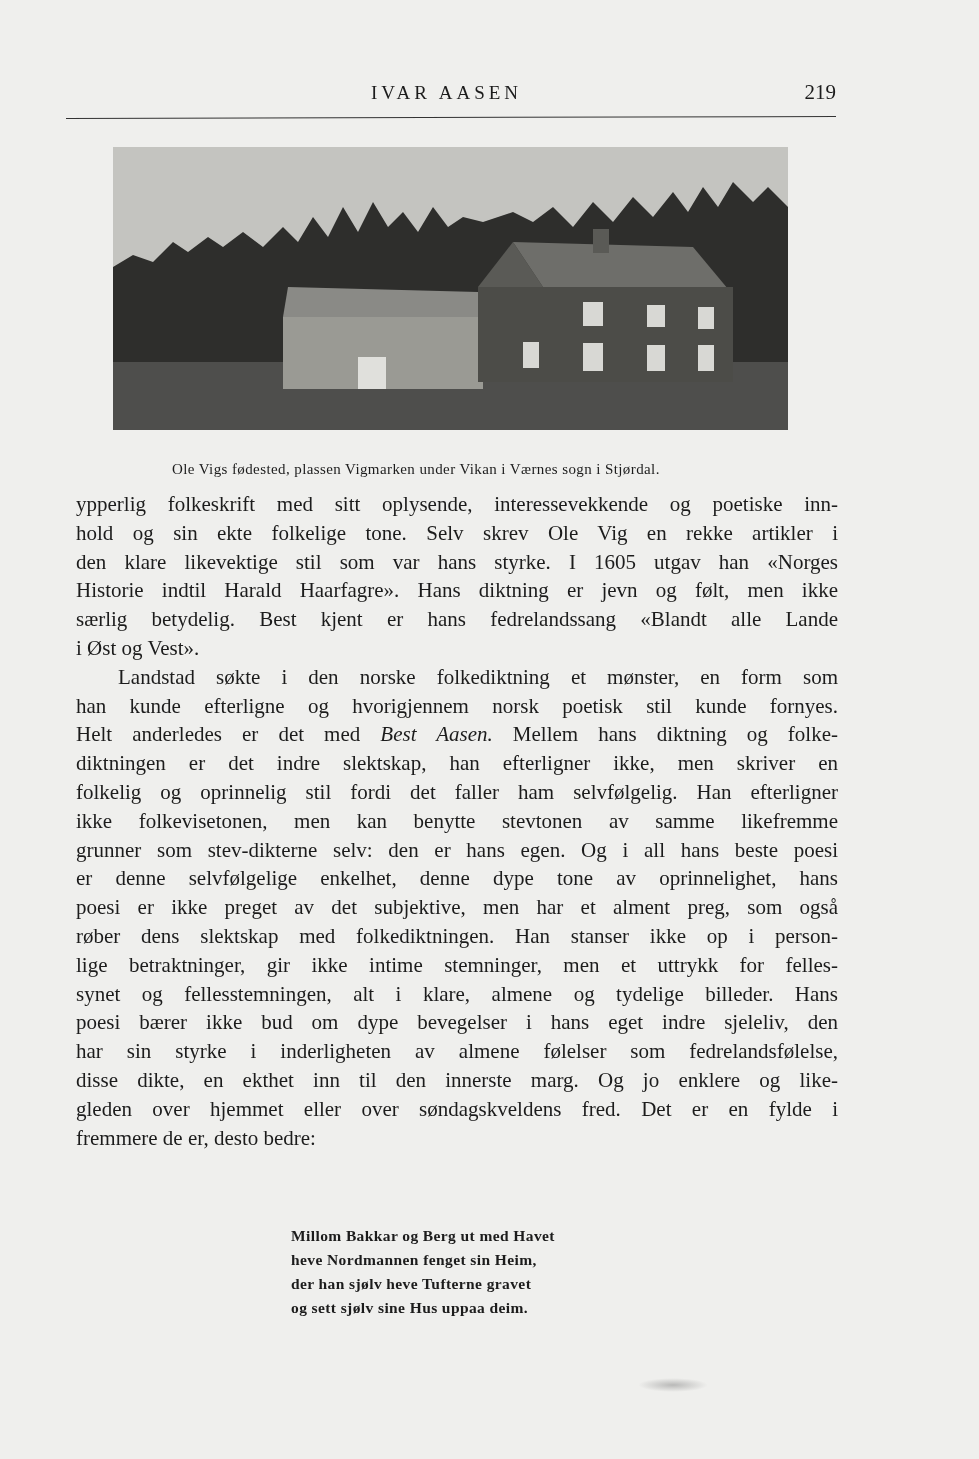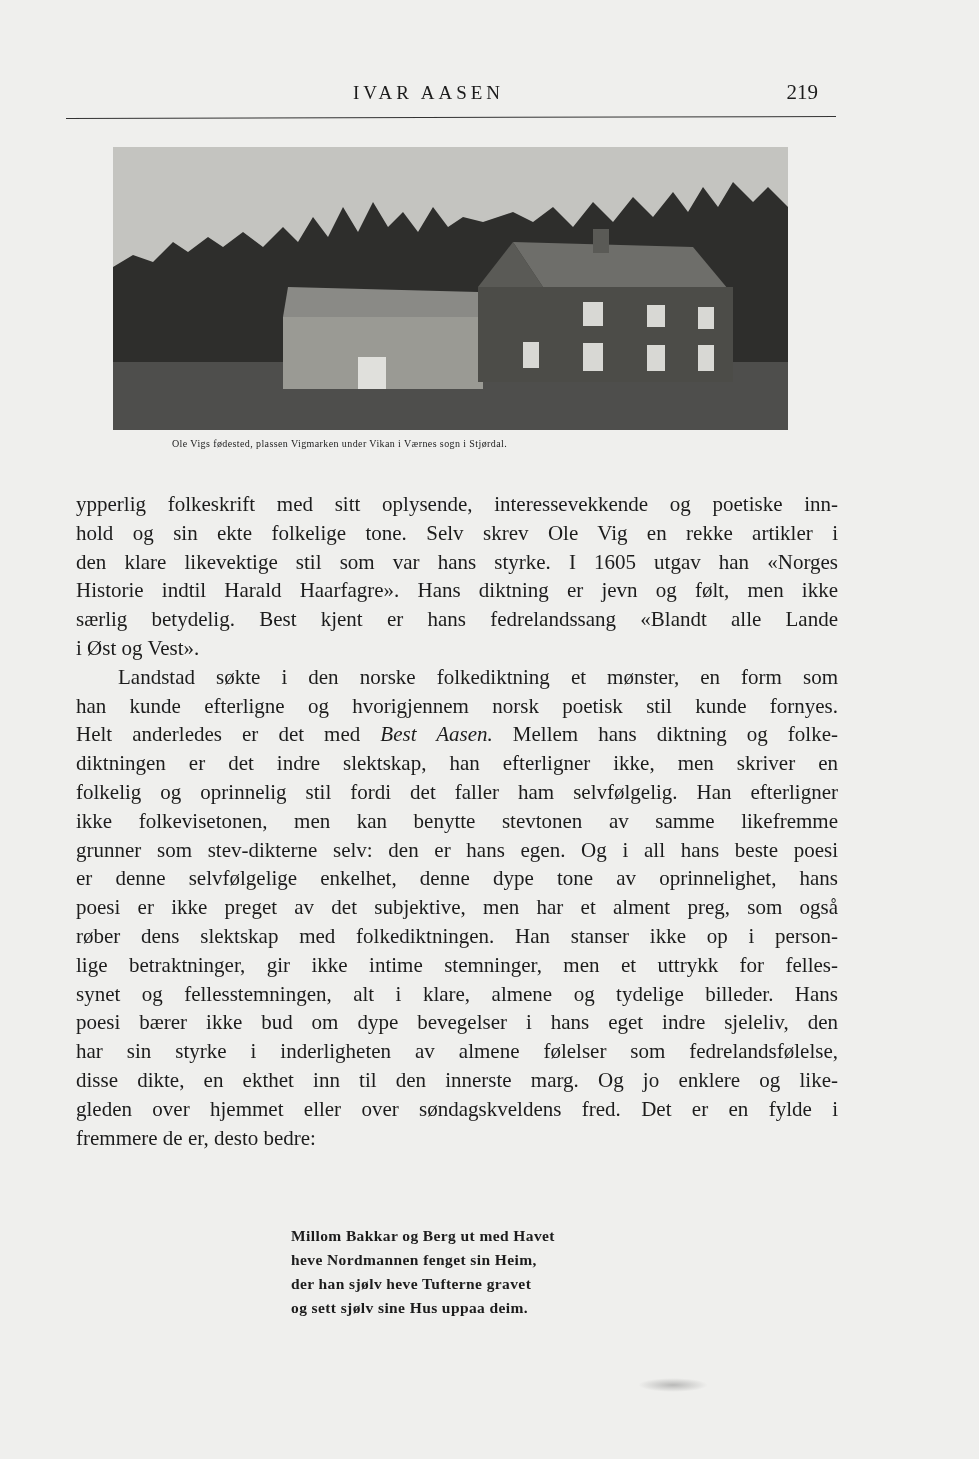--- a/index.html
+++ b/index.html
@@ -1,29 +1,29 @@
 <!DOCTYPE html>
 <html><head>
 <meta charset="utf-8">
 <style>
   html, body { margin:0; padding:0; }
   body {
     width:979px; height:1459px; background:#efefed; position:relative; overflow:hidden;
     font-family:"DejaVu Serif", "Liberation Serif", serif; color:#1c1c1c;
   }
-  .header { position:absolute; left:48px; top:82px; width:770px; height:30px; }
+  .header { position:absolute; left:66px; top:82px; width:770px; height:30px; }
   .running-title { position:absolute; left:305px; top:0; font-size:19px; letter-spacing:4px; font-family:"Liberation Serif", serif; }
   .page-number { position:absolute; right:0; top:-2px; font-size:21px; font-family:"Liberation Serif", serif; }
   .rule { position:absolute; left:66px; top:117px; width:770px; height:0; border-top:1.5px solid #333; transform:rotate(-0.15deg); }
 
   .photo { position:absolute; left:113px; top:147px; width:675px; height:283px; overflow:hidden;
            background:linear-gradient(#c6c6c2 0%, #b8b8b4 30%, #3c3c3a 55%, #4a4a48 80%, #5a5a58 100%); }
   .photo svg { width:100%; height:100%; display:block; }
 
-  .caption { position:absolute; left:172px; top:438px; font-size:10px; font-family:"Liberation Serif", serif; letter-spacing:0.4px; }
+  .caption { position:absolute; left:172px; top:461px; font-size:15px; font-family:"Liberation Serif", serif; letter-spacing:0.4px; }
 
   .body-text { position:absolute; left:76px; top:490px; width:762px; font-family:"Liberation Serif", serif; font-size:21px; line-height:28.8px; text-align:justify; }
   .body-text p { margin:0; }
   .line { display:block; text-align-last:justify; white-space:nowrap; }
   .line.last { text-align-last:left; }
   .italic { font-style:italic; }
 
   .poem { position:absolute; left:291px; top:1224px; font-family:"Liberation Serif", serif; font-size:15.5px; line-height:24px; font-weight:bold; letter-spacing:0.4px; }
   .poem-line { display:block; }
 

